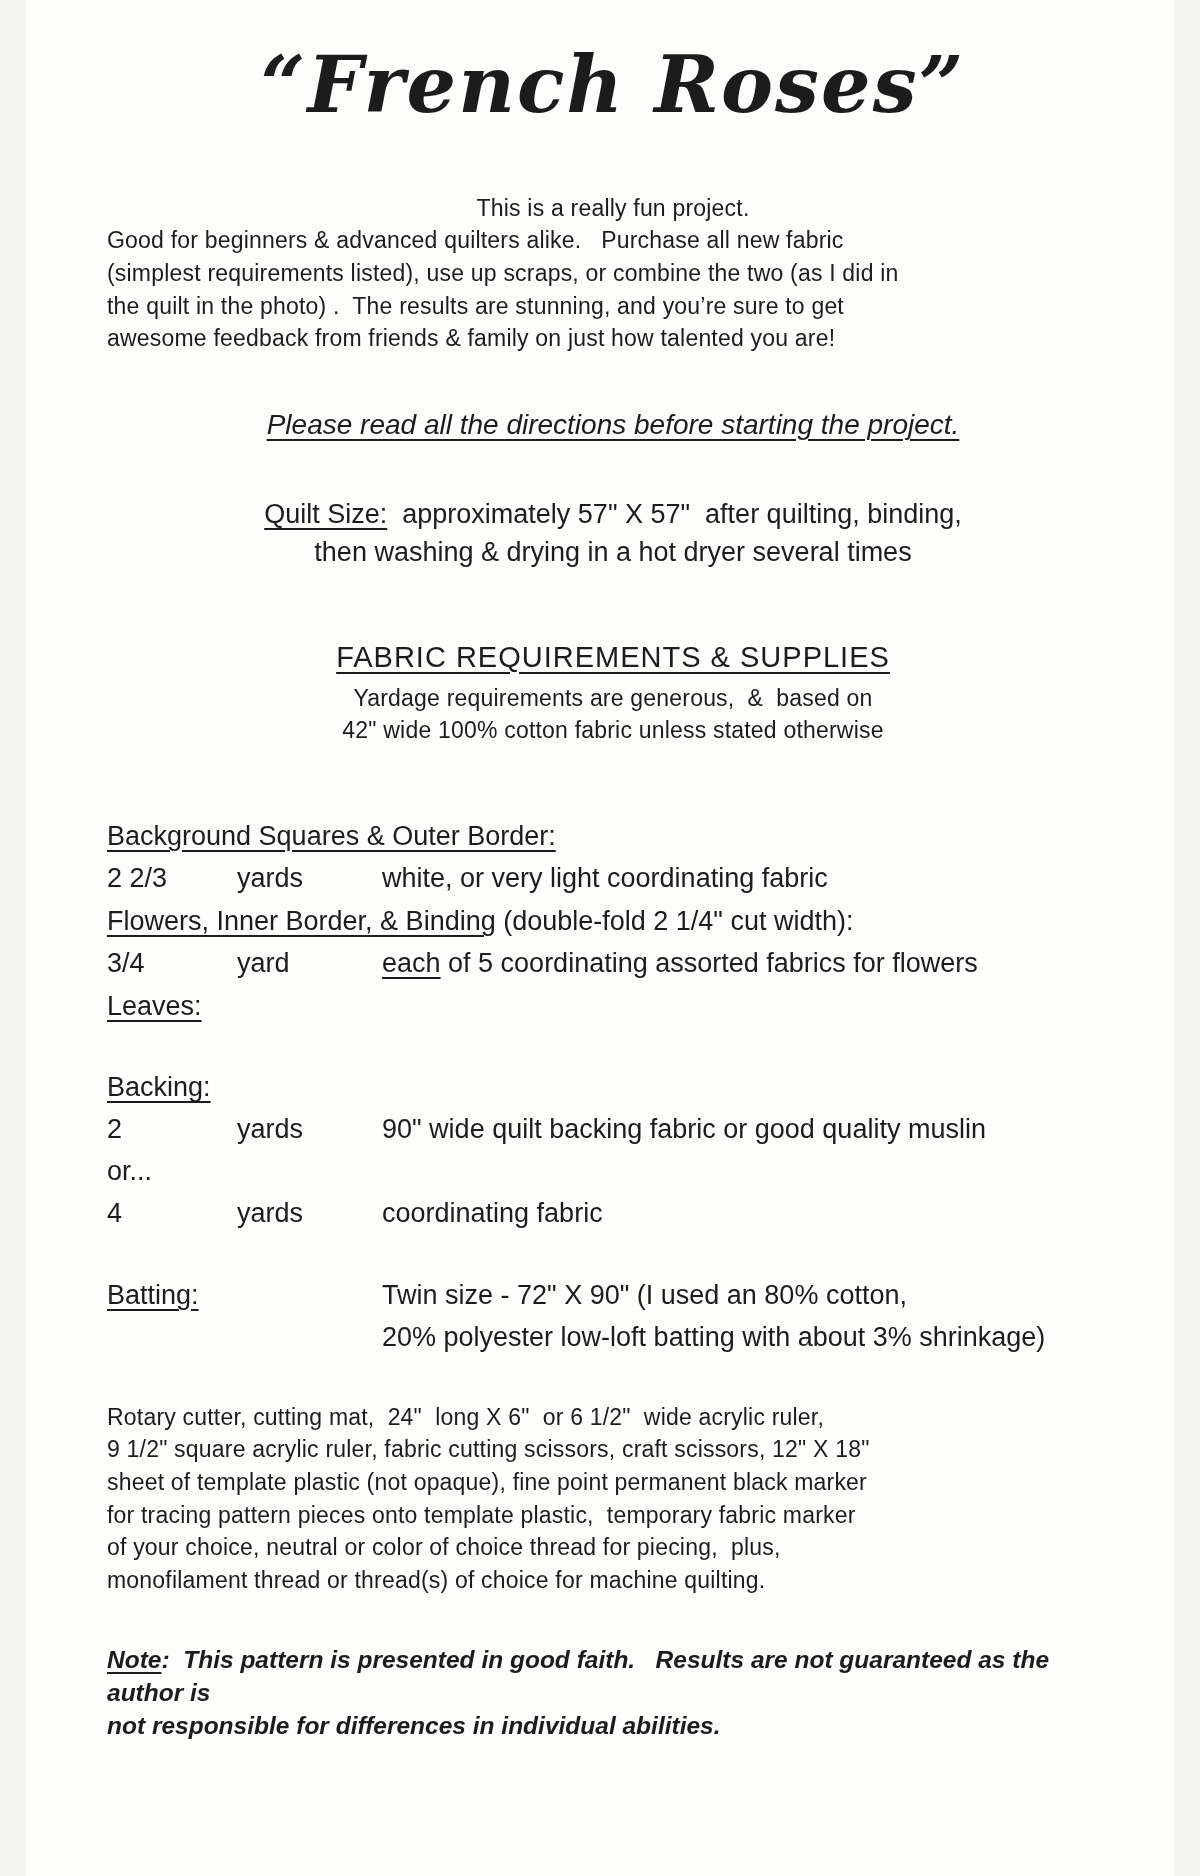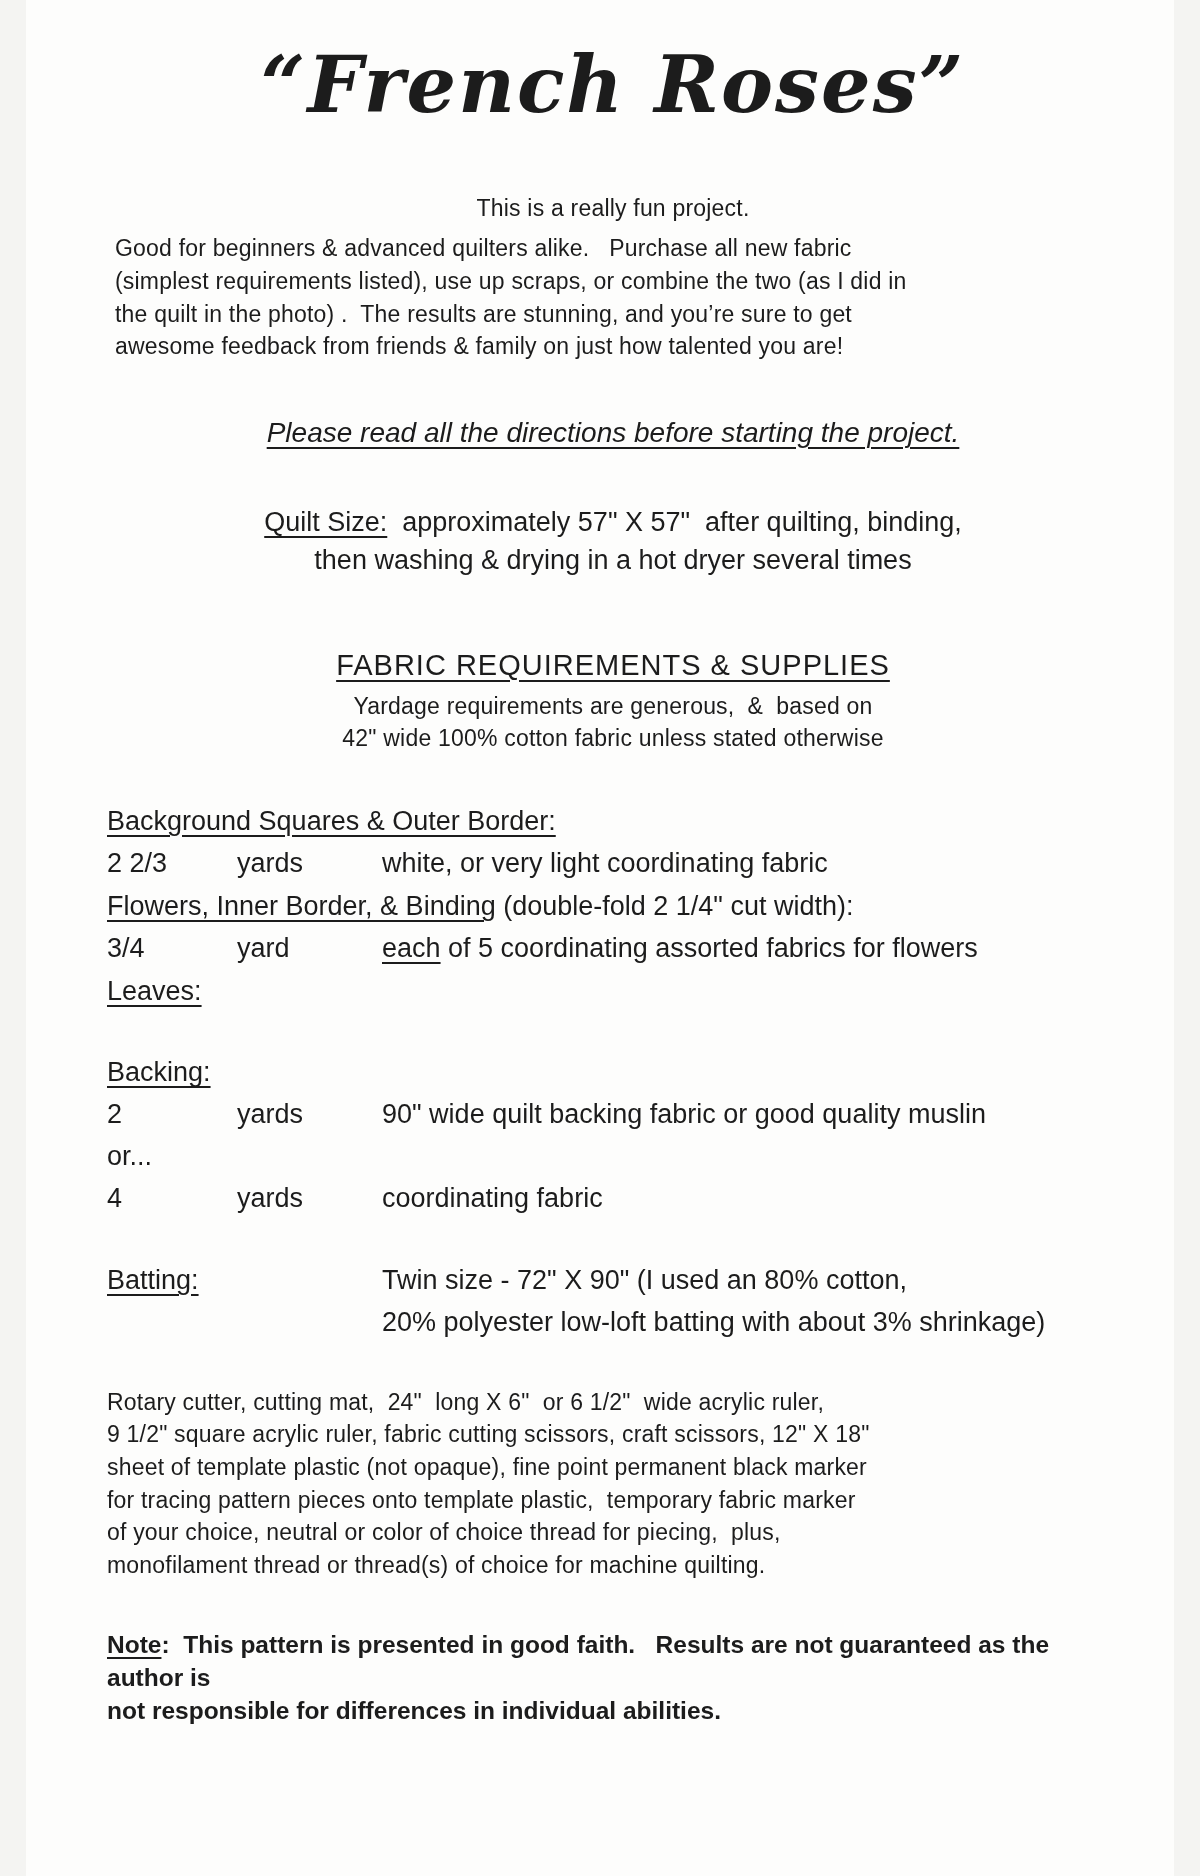--- a/index.html
+++ b/index.html
@@ -38,21 +38,21 @@
   }
   .body-text {
     font-size: 23px;
     line-height: 1.42;
     letter-spacing: 0.2px;
   }
   .lead {
     margin: 0;
   }
   .intro {
-    margin: 8px;
+    margin: 0;
   }
   .notice {
     font-size: 28px;
     font-style: italic;
     margin: 54px 0 0 0;
   }
   .quilt-size {
     margin-top: 54px;
     font-size: 27px;
     line-height: 1.42;
@@ -60,38 +60,39 @@
   .fabric-heading {
     font-size: 29px;
     font-weight: 400;
     letter-spacing: 1px;
     margin: 69px 0 8px 0;
   }
   .fabric-sub {
     margin: 0;
   }
   .reqs {
-    margin-top: 45px;
+    margin-top: 68px;
     font-size: 27px;
     line-height: 1.55;
   }
   .req-row {
     display: grid;
     grid-template-columns: 130px 145px 1fr;
   }
   .req-row .span2 { grid-column: 1 / 3; }
   .req-heading { line-height: 1.6; }
   .gap-md { margin-top: 38px; }
   .gap-lg { margin-top: 40px; }
   .supplies {
     margin: 42px 0 0 0;
   }
   .note {
     margin: 46px 0 0 0;
     font-size: 24.5px;
+    font-style: italic;
     font-weight: 700;
     line-height: 1.35;
   }
   .note .u { text-underline-offset: 4px; }
 </style>
 </head>
 <body>
 
 <div class="page">
 

